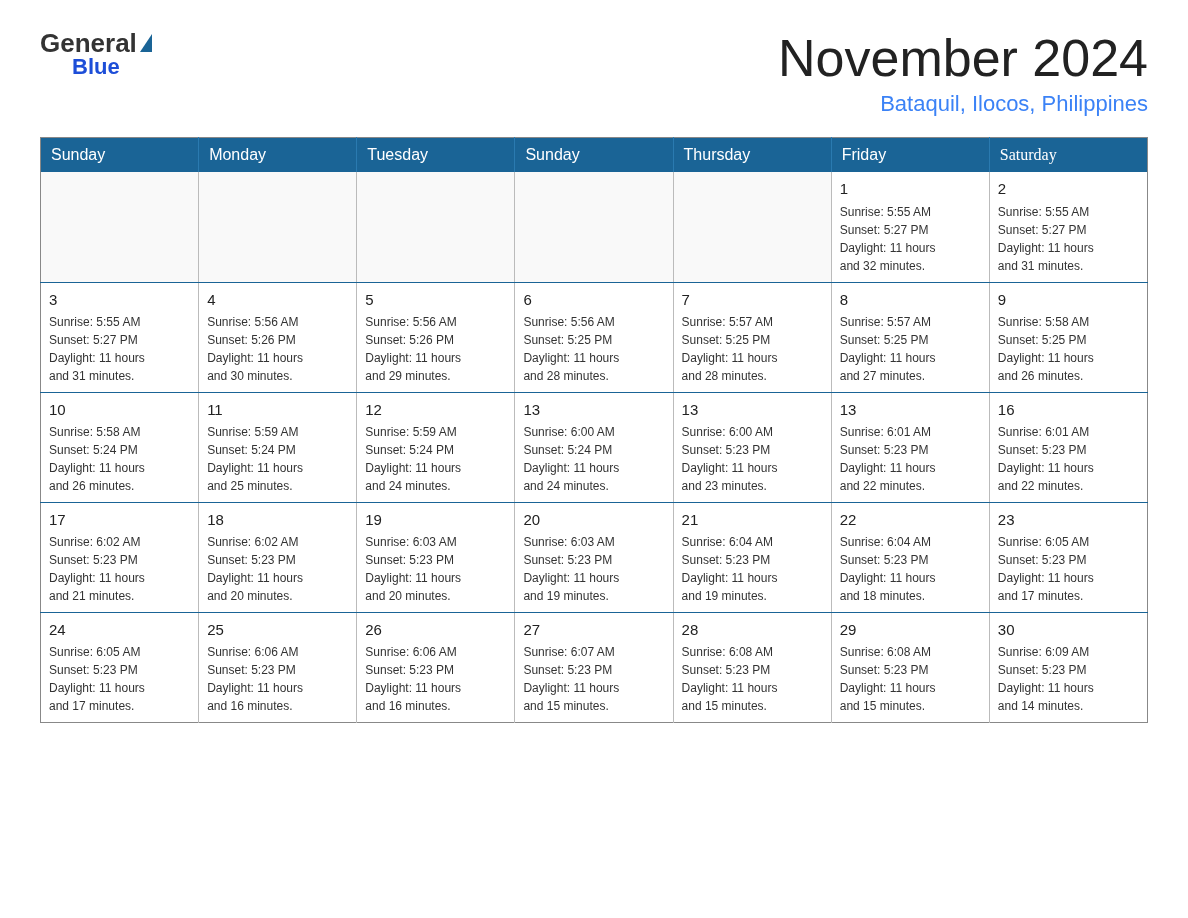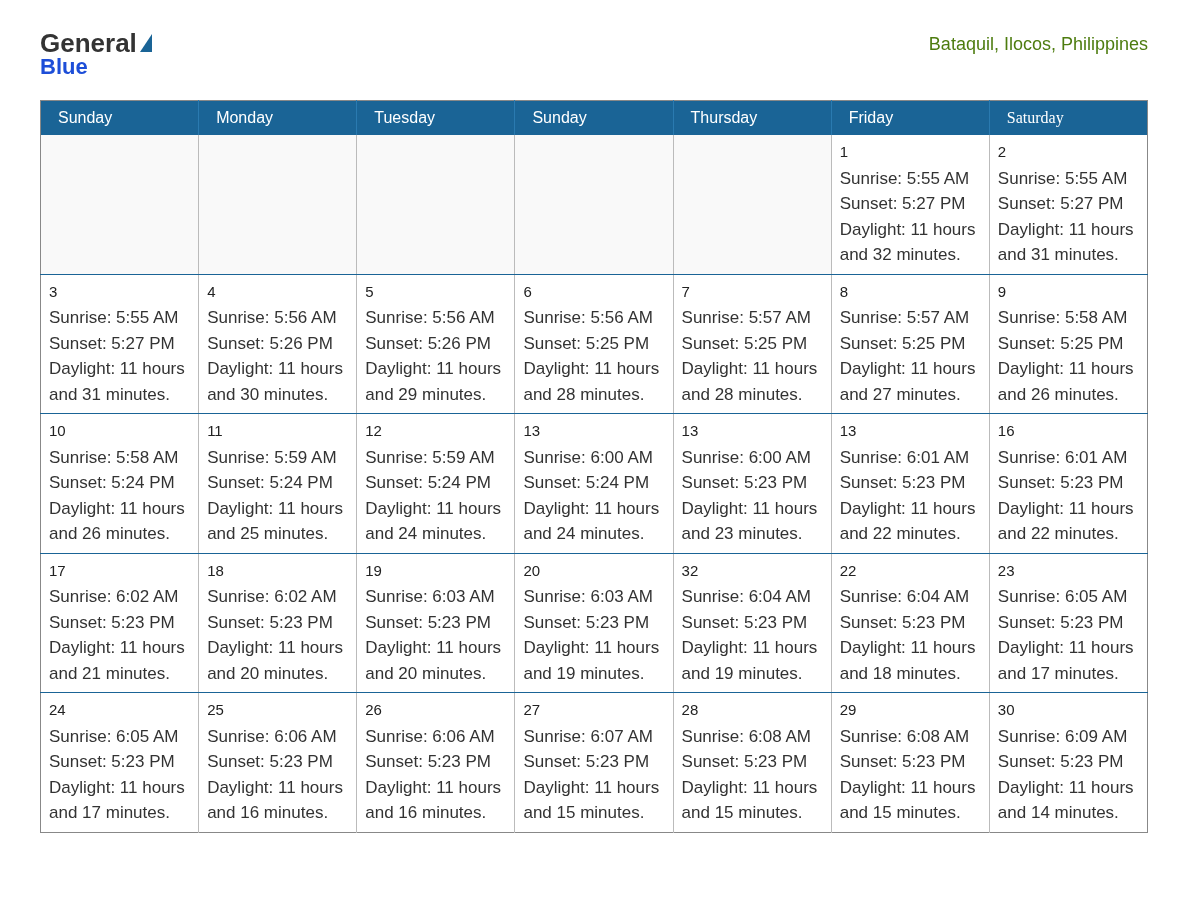--- a/index.html
+++ b/index.html
@@ -11,21 +11,21 @@
     }
     .header {
       display: flex;
       justify-content: space-between;
       align-items: flex-start;
       margin-bottom: 20px;
     }
     .logo {
       display: flex;
       flex-direction: column;
-      align-items: flex-start;
+      align-items: center;
     }
     .logo-general {
       font-size: 26px;
       font-weight: bold;
       color: #333;
       line-height: 1;
       display: flex;
       align-items: center;
     }
     .logo-triangle {
@@ -46,34 +46,34 @@
     .title-block {
       text-align: right;
     }
     .page-title {
       font-size: 52px;
       font-weight: normal;
       color: #222;
       line-height: 1.1;
     }
     .subtitle {
-      font-size: 18px;
-      color: #4d7c0f;
+      font-size: 22px;
+      color: #3b82f6;
       margin-top: 4px;
     }
     .calendar {
       width: 100%;
       border-collapse: collapse;
       border: 1px solid #888;
     }
     .calendar th {
       background-color: #1a6496;
       color: #fff;
       text-align: left;
-      padding: 8px 17px;
+      padding: 8px 10px;
       font-size: 16px;
       font-weight: normal;
       border-right: 1px solid #2a7ab0;
     }
     .calendar th:last-child {
       border-right: none;
       font-family: Liberation Serif, serif;
     }
     .calendar td {
       vertical-align: top;
@@ -94,39 +94,40 @@
     }
     .day-number {
       font-size: 15px;
       font-weight: normal;
       color: #222;
       display: block;
       margin-bottom: 2px;
     }
     .day-info {
       color: #333;
-      font-size: 17px;
+      font-size: 12px;
       line-height: 1.5;
     }
     .empty-cell {
       background: #f9f9f9;
     }
   </style>
 </head>
 <body>
 
 <div class="header">
   <div class="logo">
     <div class="logo-general">
       <span>General</span>
       <span class="logo-triangle"></span>
     </div>
     <div class="logo-blue">Blue</div>
   </div>
   <div class="title-block">
+    <div class="page-title">November 2024</div>
     <div class="subtitle">Bataquil, Ilocos, Philippines</div>
   </div>
 </div>
 
 <table class="calendar">
   <thead>
     <tr>
     <th>Sunday</th>
         <th>Monday</th>
         <th>Tuesday</th>
@@ -223,21 +224,21 @@
         </td>
         <td>
           <span class="day-number">19</span>
           <div class="day-info">Sunrise: 6:03 AM<br>Sunset: 5:23 PM<br>Daylight: 11 hours<br>and 20 minutes.</div>
         </td>
         <td>
           <span class="day-number">20</span>
           <div class="day-info">Sunrise: 6:03 AM<br>Sunset: 5:23 PM<br>Daylight: 11 hours<br>and 19 minutes.</div>
         </td>
         <td>
-          <span class="day-number">32</span>
+          <span class="day-number">21</span>
           <div class="day-info">Sunrise: 6:04 AM<br>Sunset: 5:23 PM<br>Daylight: 11 hours<br>and 19 minutes.</div>
         </td>
         <td>
           <span class="day-number">22</span>
           <div class="day-info">Sunrise: 6:04 AM<br>Sunset: 5:23 PM<br>Daylight: 11 hours<br>and 18 minutes.</div>
         </td>
         <td>
           <span class="day-number">23</span>
           <div class="day-info">Sunrise: 6:05 AM<br>Sunset: 5:23 PM<br>Daylight: 11 hours<br>and 17 minutes.</div>
         </td>

